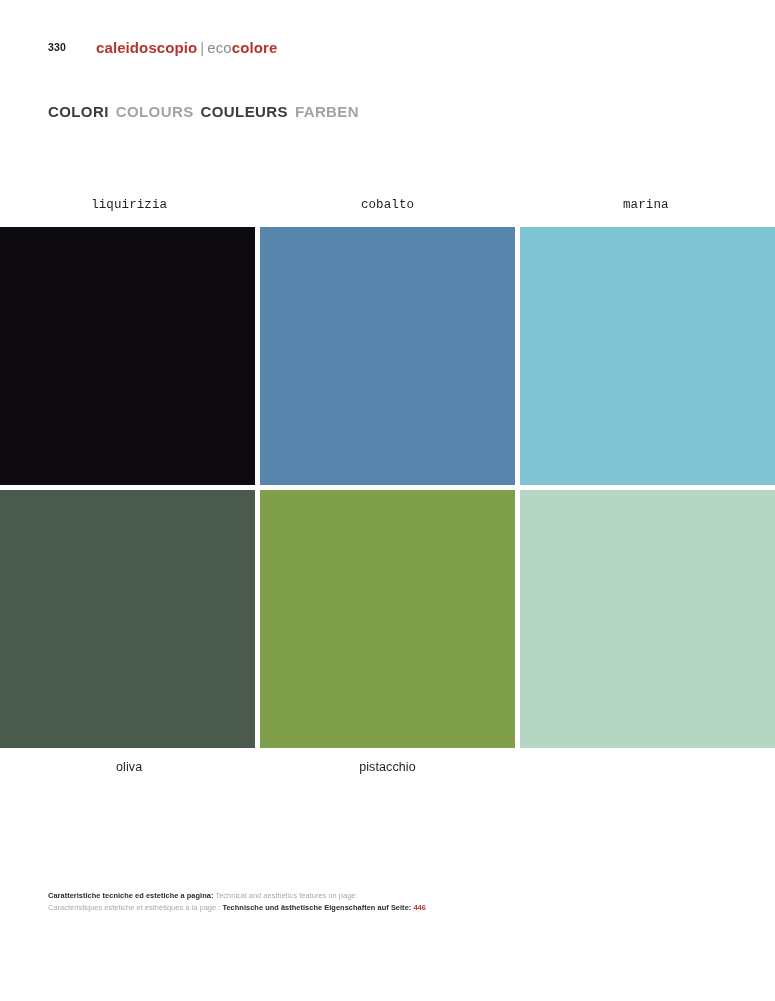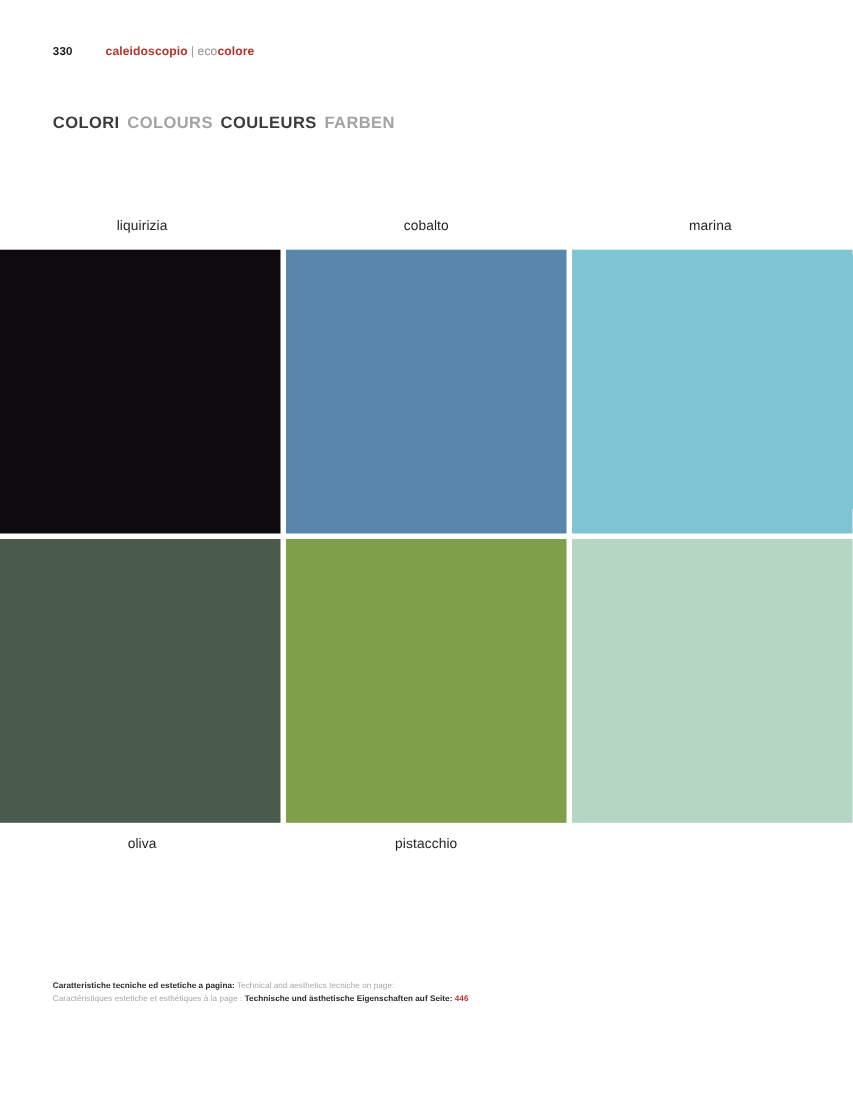--- a/index.html
+++ b/index.html
@@ -27,21 +27,21 @@
     align-items: center;
   }
   .page-number {
     font-size: 10.5px;
     font-weight: bold;
     color: #1a1a1a;
     letter-spacing: 0.2px;
     width: 48px;
   }
   .brand-line {
-    font-size: 11px;
+    font-size: 15px;
     letter-spacing: 0.1px;
     white-space: nowrap;
   }
   .brand-primary {
     color: #b5342e;
     font-weight: bold;
   }
   .brand-sep {
     color: #9a9a9a;
     font-weight: normal;
@@ -69,20 +69,21 @@
   .t-light { color: #a3a3a3; }
   .t-space { display: inline-block; width: 7px; }
 
   
   .labels-top {
     position: absolute;
     top: 198px;
     left: 0;
     width: 775px;
     display: flex;
+    font-family: Liberation Mono, monospace;
   }
   .labels-bottom {
     position: absolute;
     top: 760px;
     left: 0;
     width: 626px;
     display: flex;
   }
   .label-cell {
     width: 258.33px;
@@ -159,15 +160,15 @@
   <div class="swatch" style="background-color: rgb(127, 159, 75);"></div>
   <div class="swatch" style="background-color: rgb(181, 214, 194);"></div>
 </div>
 
 <div class="labels-bottom">
   <div class="label-cell">oliva</div>
   <div class="label-cell">pistacchio</div>
 </div>
 
 <div class="footnote">
-  <div><span class="fn-strong">Caratteristiche tecniche ed estetiche a pagina:</span> <span class="fn-light">Technical and aesthetics tecniche on page:</span></div>
+  <div><span class="fn-strong">Caratteristiche tecniche ed estetiche a pagina:</span> <span class="fn-light">Technical and aesthetics features on page:</span></div>
   <div><span class="fn-light">Caractéristiques estetiche et esthétiques à la page :</span> <span class="fn-strong">Technische und ästhetische Eigenschaften auf Seite:</span> <span class="fn-page">446</span></div>
 </div>
 
 </body></html>

